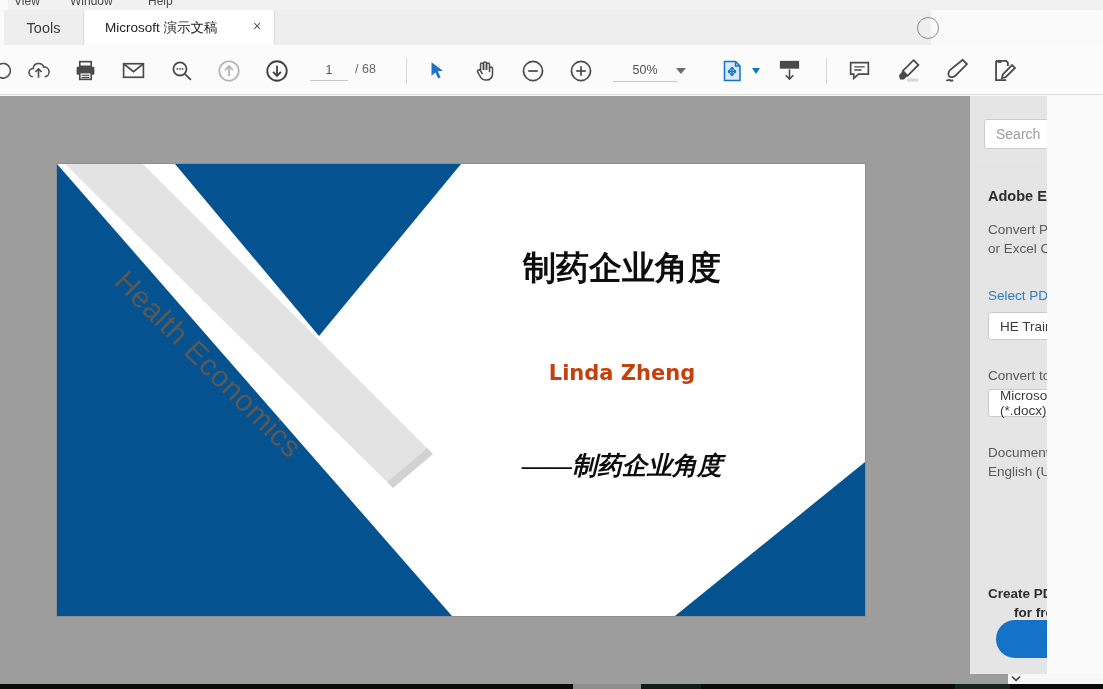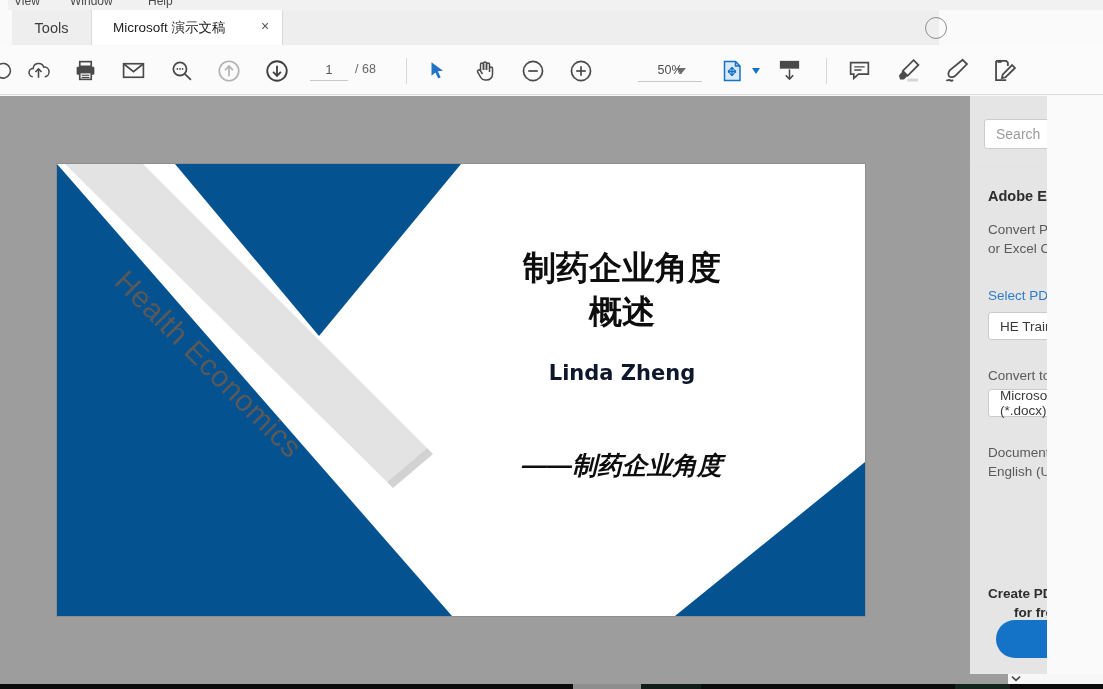--- a/index.html
+++ b/index.html
@@ -18,21 +18,21 @@
     position: absolute; top: 0; left: 0; width: 1103px; height: 10px;
     background: #f1f1f1; overflow: hidden; margin-left: 8px;
   }
   .menustrip .mi {
     position: absolute; top: -6px; font-size: 12px; color: #4a4a4a;
     white-space: nowrap;
   }
 
   
   .tabbar {
-    position: absolute; top: 10px; left: 12px; width: 927px; height: 35px;
+    position: absolute; top: 10px; left: 4px; width: 927px; height: 35px;
     background: #eeeeee; border-bottom: 1px solid #d4d4d4;
   }
   .tools-tab {
     position: absolute; left: 0; top: 0; width: 79px; height: 35px;
     background: #eeeeee; display: flex; align-items: center;
     justify-content: center; font-size: 14.5px; color: #3b3b3b;
     cursor: pointer;
   }
   .doc-tab {
     position: absolute; left: 79px; top: 0; width: 192px; height: 35px;
@@ -145,28 +145,28 @@
     white-space: nowrap; letter-spacing: 0.5px;
   }
   .slide-title {
     position: absolute; left: 350px; top: 82px; width: 430px;
     text-align: center; font-size: 33px; font-weight: bold;
     color: #0d0d0d; line-height: 1.32;
     font-family: "DejaVu Sans", "Liberation Sans", sans-serif;
   }
   .slide-author {
     position: absolute; left: 350px; top: 197px; width: 430px;
-    text-align: center; font-size: 21px; font-weight: bold; color: #0f172a;
+    text-align: center; font-size: 21px; font-weight: bold; color: #c2410c;
     font-family: "DejaVu Sans", "Liberation Sans", sans-serif;
   }
   .slide-subtitle {
     position: absolute; left: 330px; top: 285px; width: 470px;
     text-align: center; font-size: 25px; font-weight: bold;
     font-style: italic; color: #0d0d0d;
-    font-family: Liberation Sans, sans-serif;
+    font-family: Liberation Serif, serif;
   }
 
   
   .rpanel {
     position: absolute; top: 96px; left: 970px; width: 77px; height: 578px;
     background: #e5e5e5; overflow: hidden;
   }
   .rp-search {
     position: absolute; left: 14px; top: 23px; width: 120px; height: 30px;
     border: 1px solid #cccccc; border-radius: 3px; background: #fff;
@@ -335,21 +335,21 @@
     </div>
 
     <div class="tb-item" style="left:565px; width:32px;">
       <svg width="26" height="26" viewBox="0 0 24 24" fill="none" stroke="#4a4a4a" stroke-width="1.6">
         <circle cx="12" cy="12" r="8.8"></circle>
           <path d="M7.6 12h8.8"></path>
           <path d="M12 7.6v8.8"></path>
       </svg>
     </div>
 
-    <div class="zoombox" style="left:638px;">50%</div>
+    <div class="zoombox" style="left:613px;">50%</div>
     <div class="zoomcaret" style="left:676px;"></div>
 
     <div class="tb-item" style="left:717px; width:30px;">
       <svg width="24" height="24" viewBox="0 0 24 24">
         <path d="M4.5 2.5h11l4.5 4.5v14.5h-15.5z" fill="#d8e8f7" stroke="#1473c6" stroke-width="1.5"></path>
         <path d="M15.5 2.5v4.5h4.5" fill="none" stroke="#1473c6" stroke-width="1.5"></path>
         <g stroke="#1473c6" stroke-width="1.4" fill="none">
           <path d="M12 8.5v8M8 12.5h8"></path>
           <path d="M12 8.5l-1.8 2M12 8.5l1.8 2M12 16.5l-1.8-2M12 16.5l1.8-2"></path>
           <path d="M8 12.5l2-1.8M8 12.5l2 1.8M16 12.5l-2-1.8M16 12.5l-2 1.8"></path>
@@ -416,21 +416,20 @@
         <polygon points="808,298 808,452 618,452" fill="#04528f"></polygon>
 
         <polygon points="8,0 86,0 370,284 330,318" fill="#e3e3e3"></polygon>
         <polygon points="330,318 370,284 376,290 336,324" fill="#d2d2d2"></polygon>
       </svg>
 
       <div class="banner-text">Health Economics</div>
 
       <div class="slide-title">
         <div>制药企业角度</div>
-        <div>概述</div>
       </div>
 
       <div class="slide-author">Linda Zheng</div>
       <div class="slide-subtitle">——制药企业角度</div>
     </div>
   </div>
 
   <div class="vscroll">
     <div class="track"></div>
     <div class="arrow up">

